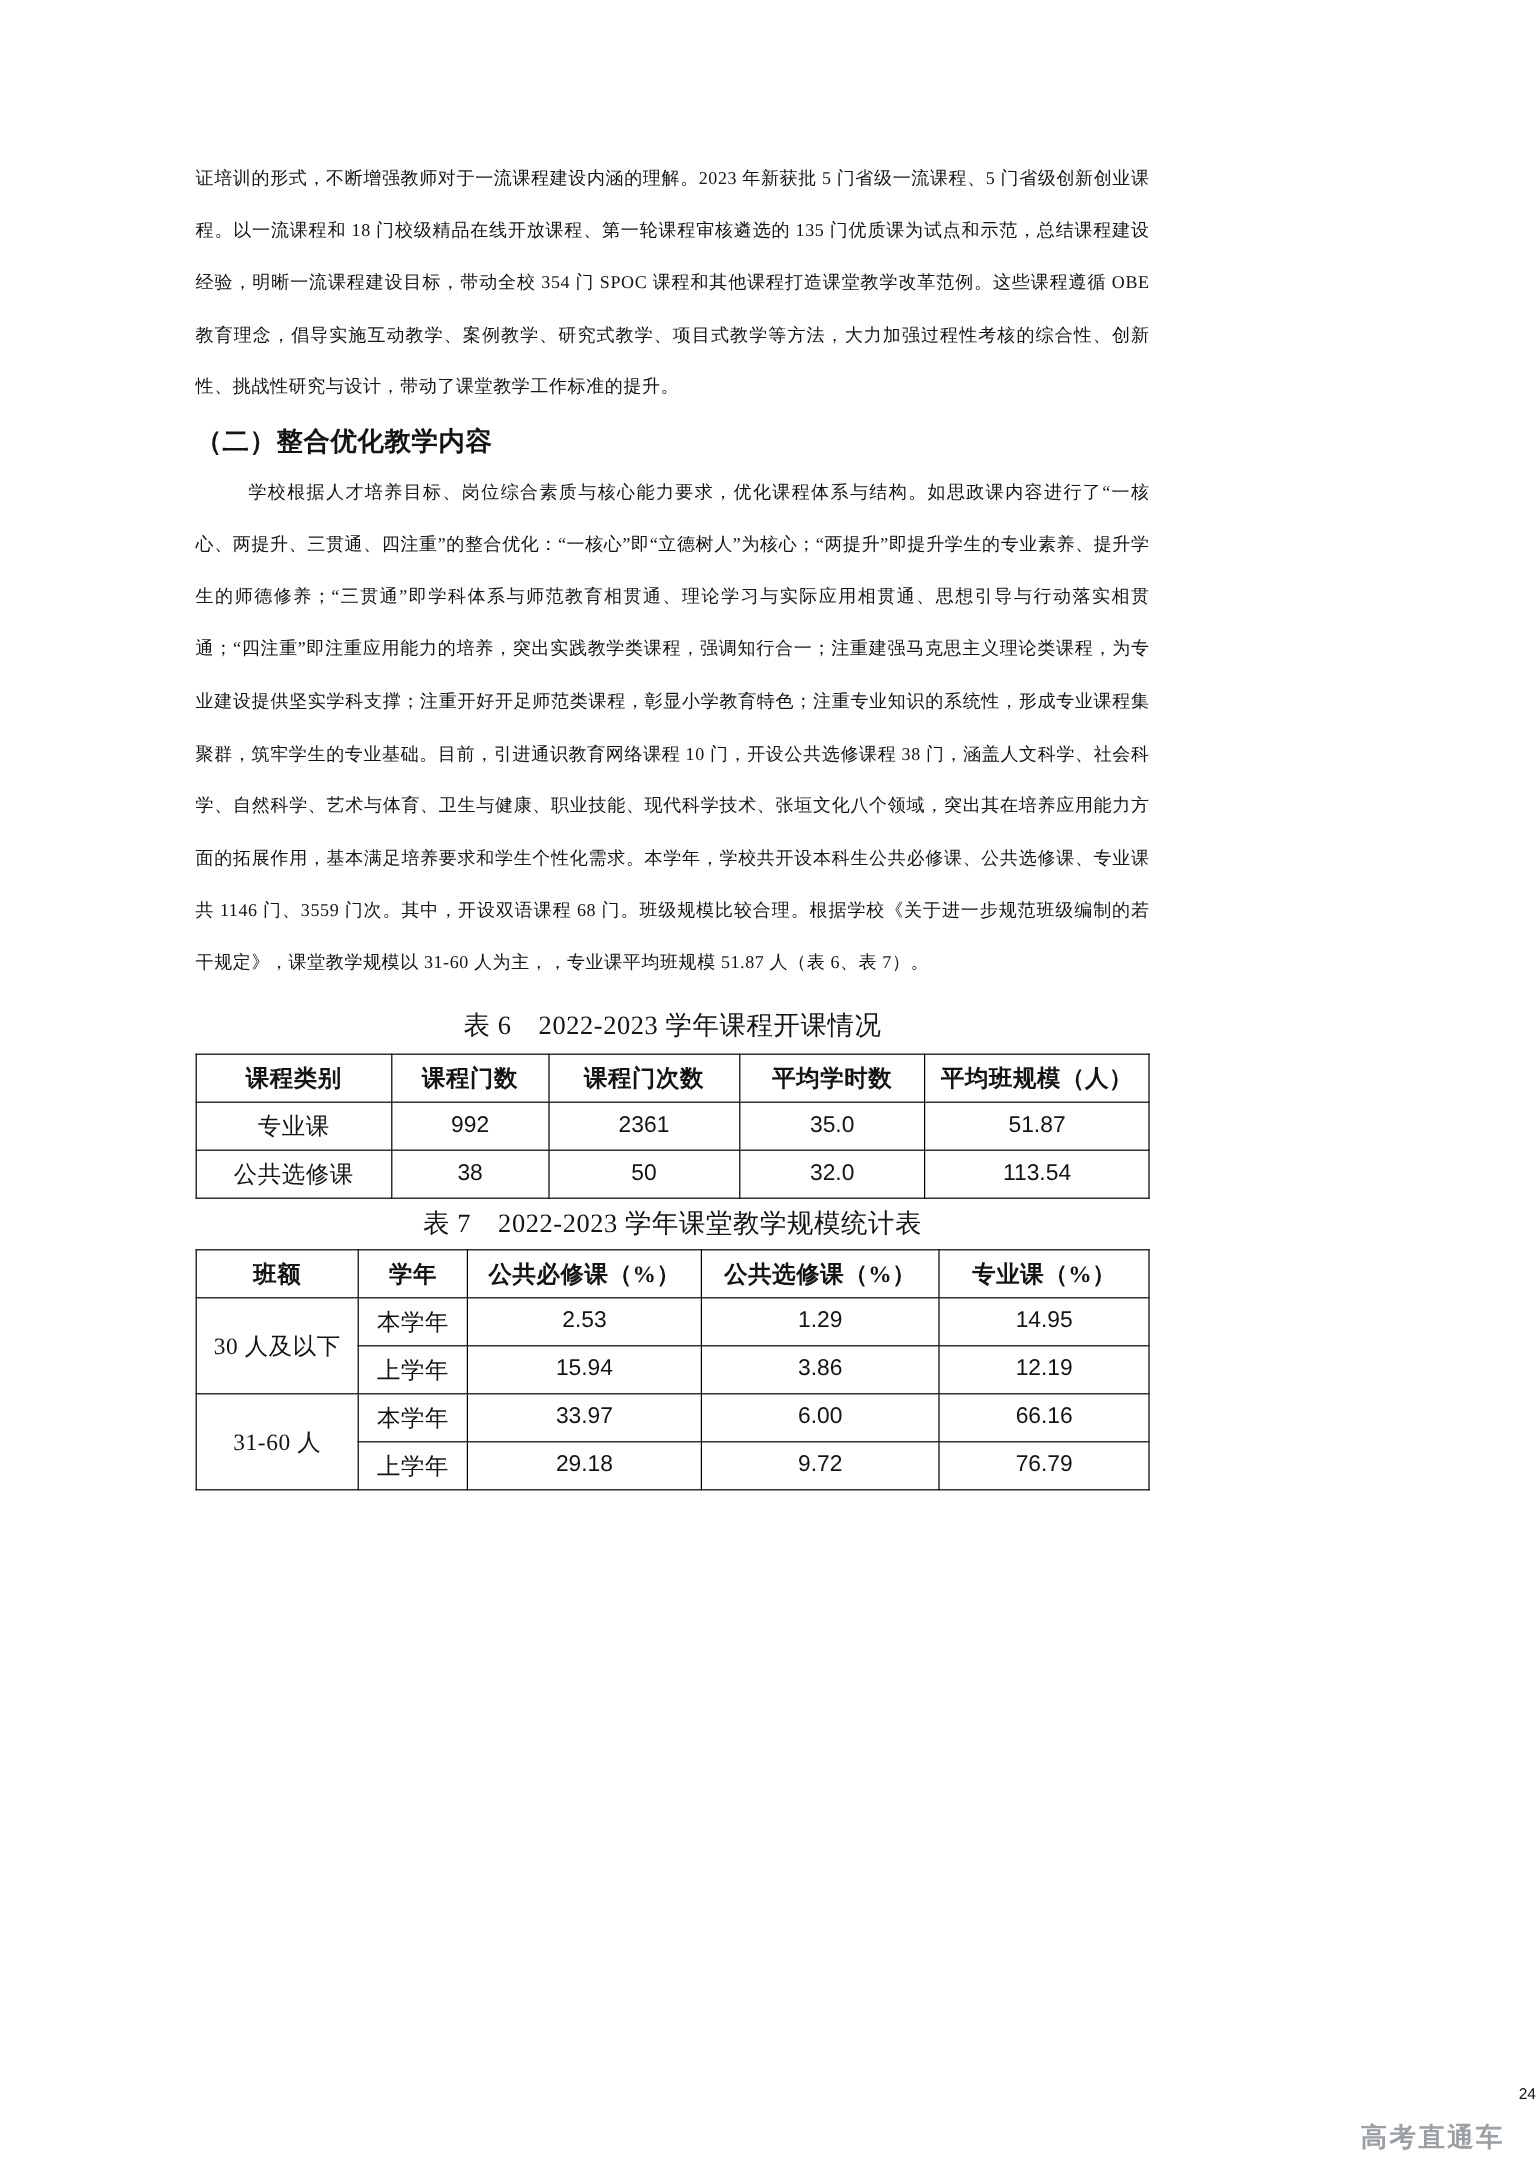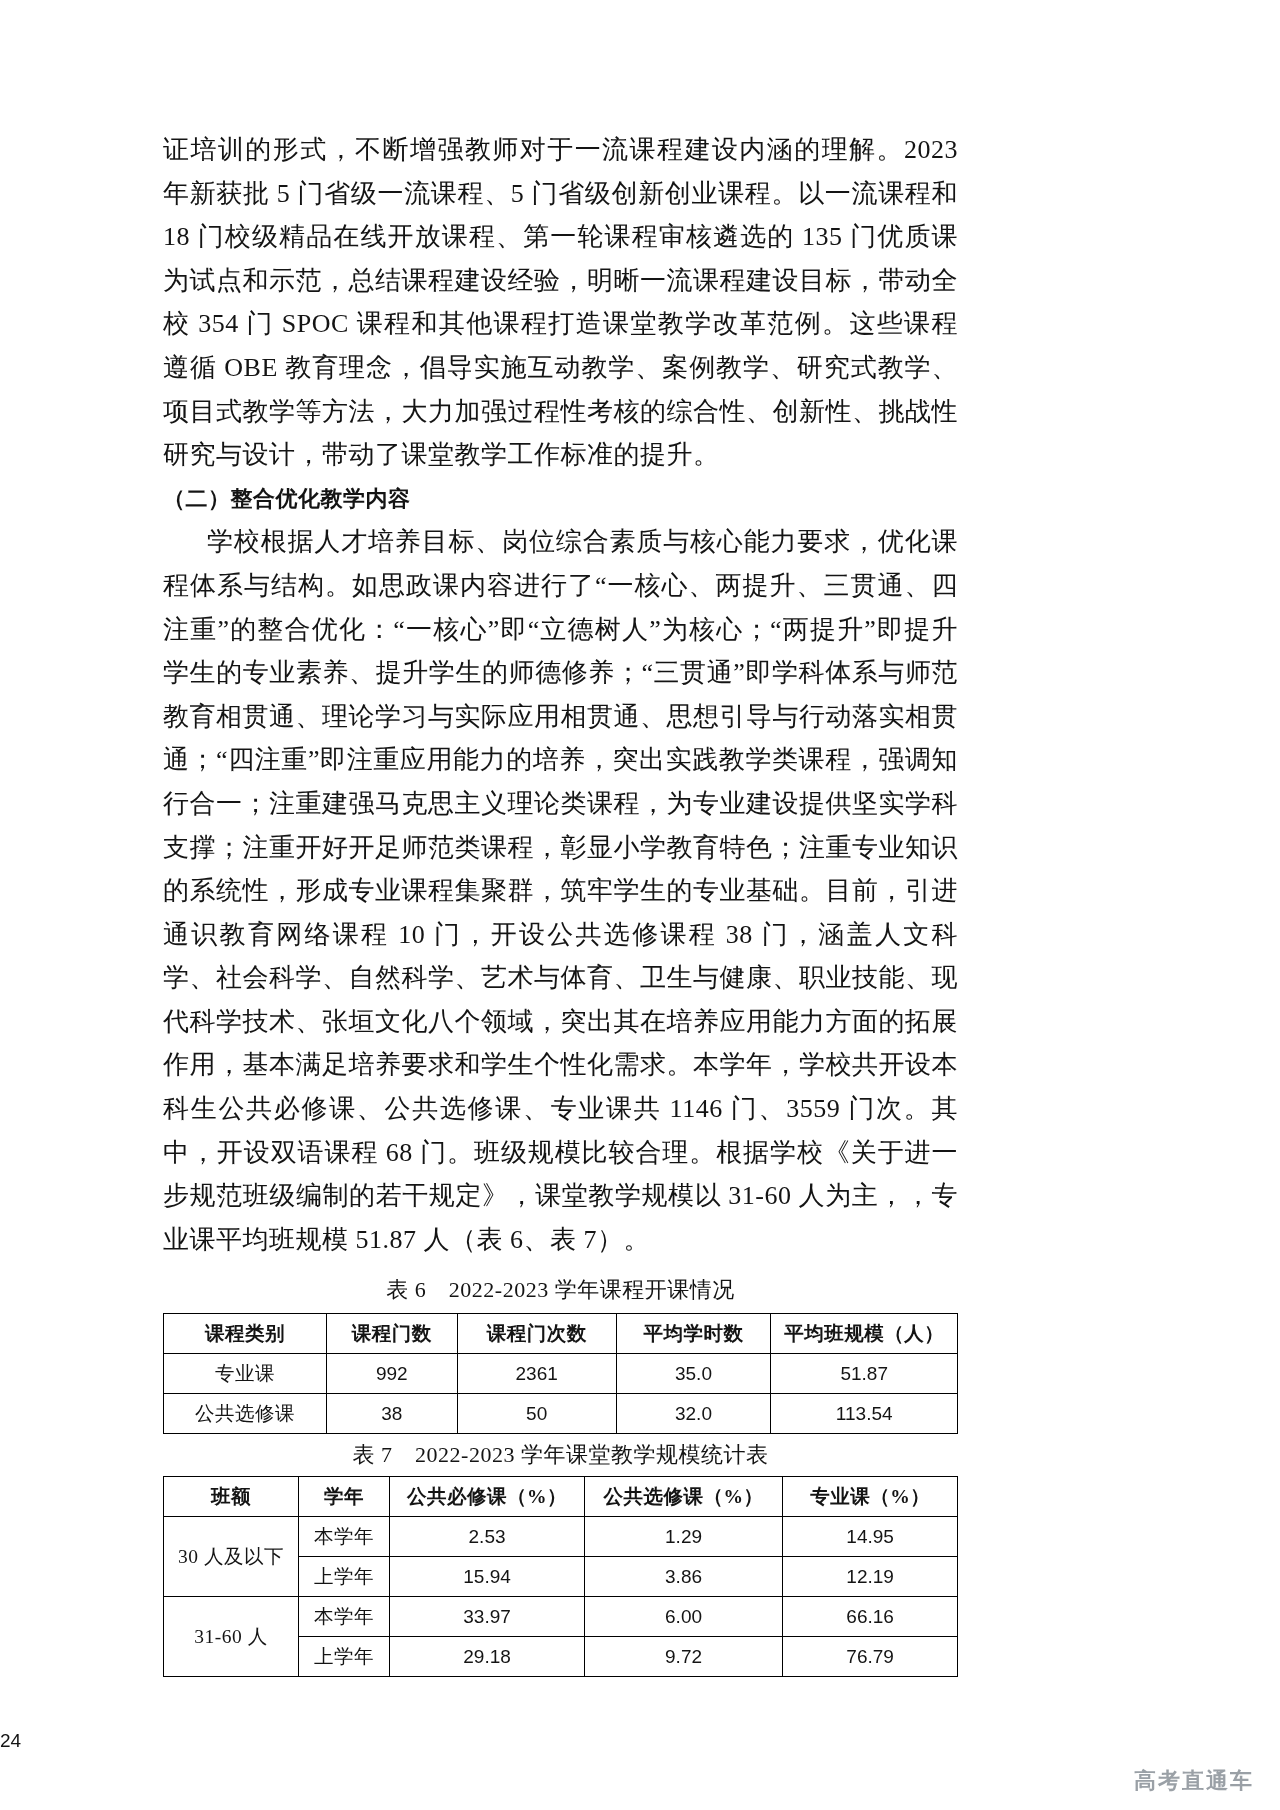--- a/index.html
+++ b/index.html
@@ -13,21 +13,21 @@
     overflow: hidden;
   }
   .page { position: absolute; inset: 0; background: #ffffff; }
   .content {
     position: absolute;
     left: 163px;
     top: 128px;
     width: 795px;
   }
   .body-text {
-    font-size: 26px;
+    font-size: 15px;
     line-height: 43.6px;
     text-align: justify;
     letter-spacing: 0.5px;
   }
   .indent { text-indent: 44px; }
   .section-heading {
     font-size: 22px;
     font-weight: bold;
     line-height: 43.6px;
     letter-spacing: 0.5px;
@@ -66,22 +66,22 @@
   
   .t7 col:nth-child(1){ width: 17%; }
   .t7 col:nth-child(2){ width: 11.5%; }
   .t7 col:nth-child(3){ width: 24.5%; }
   .t7 col:nth-child(4){ width: 25%; }
   .t7 col:nth-child(5){ width: 22%; }
   .page-number {
     position: absolute;
     left: 0; right: 0;
     bottom: 58px;
-    text-align: left;
-    font-size: 19px;
+    text-align: right;
+    font-size: 13px;
     font-family: "Liberation Sans", "DejaVu Sans", sans-serif;
   }
   .watermark {
     position: absolute;
     right: 26px;
     bottom: 14px;
     font-size: 22px;
     font-weight: bold;
     color: #9aa0a6;
     letter-spacing: 2px;

